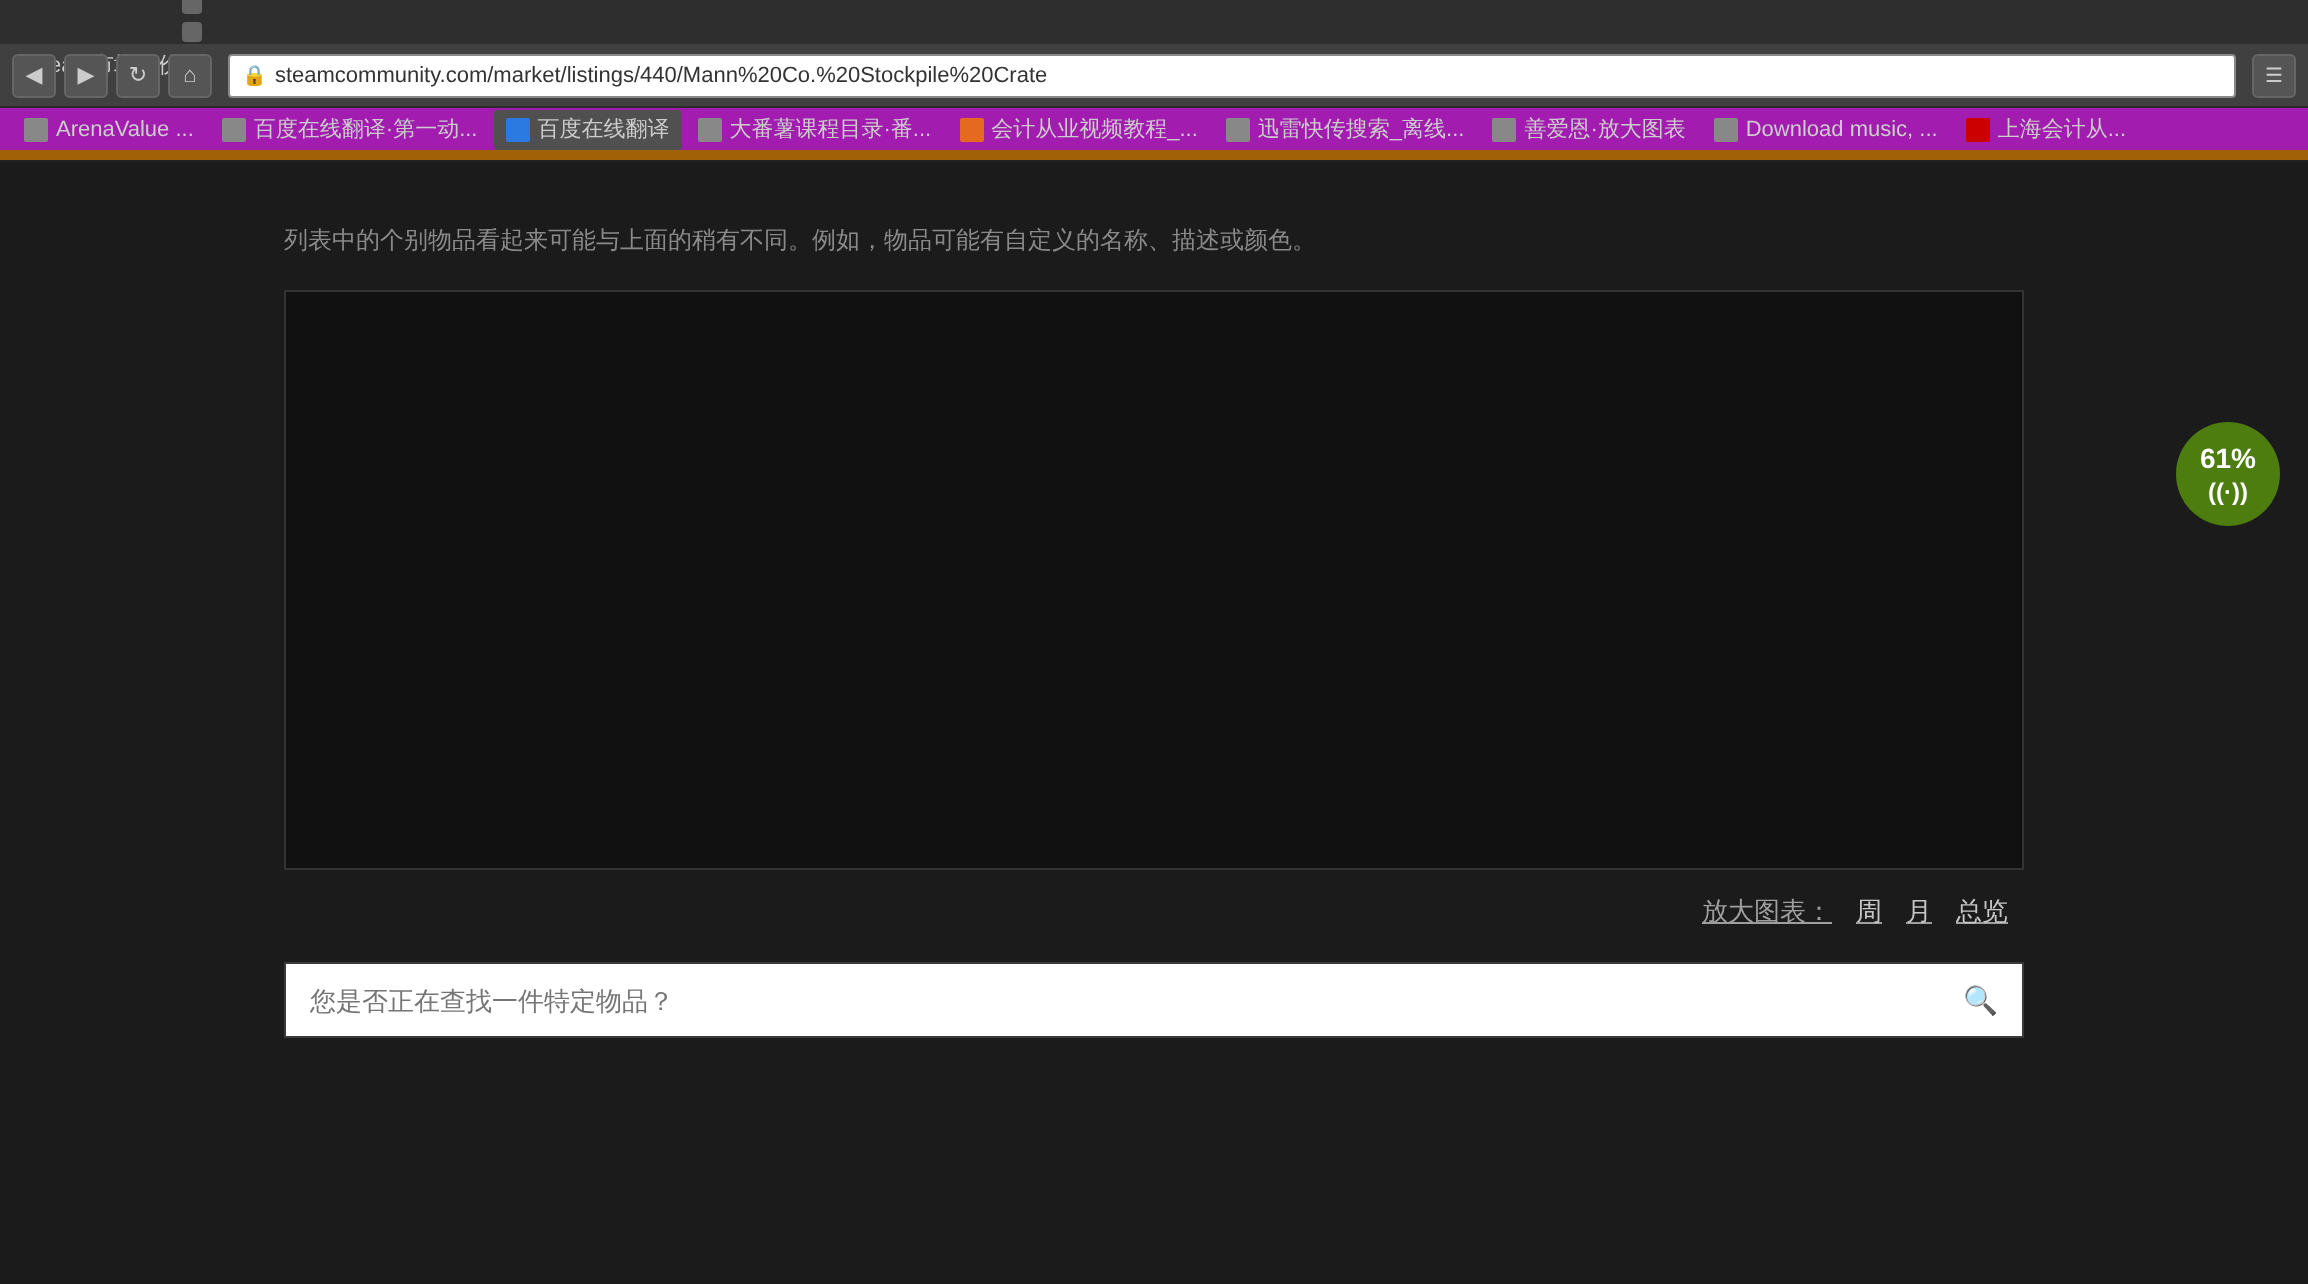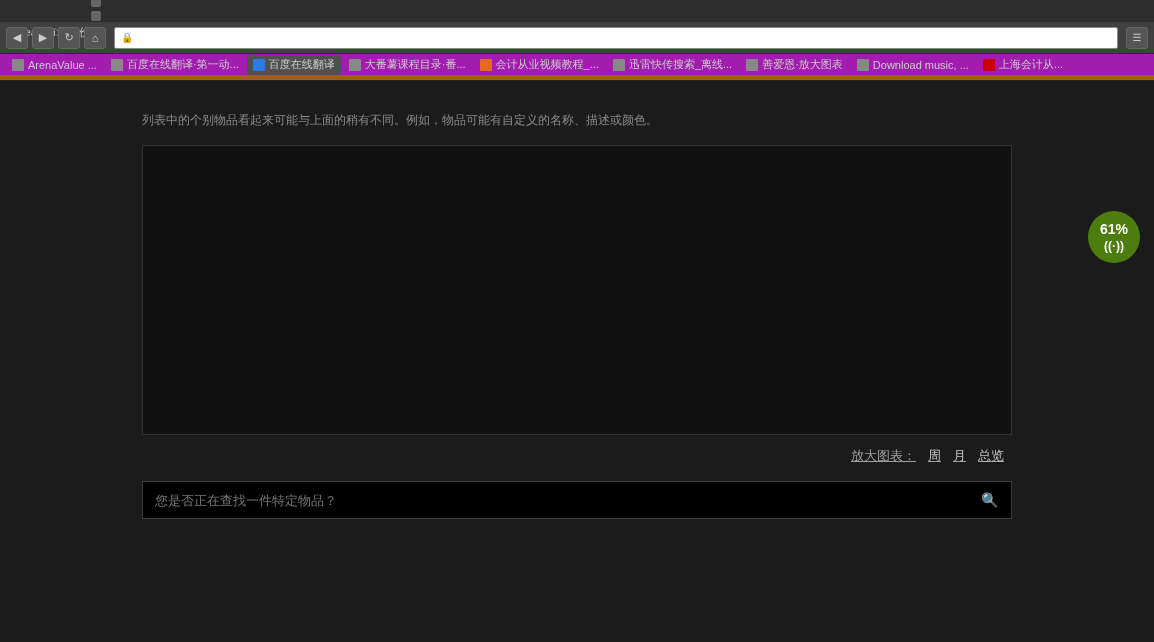--- a/index.html
+++ b/index.html
@@ -203,21 +203,21 @@
       color: #9e9e9e;
     }
 
     .chart-btn {
       color: #c6c6c6;
       cursor: pointer;
       font-size: 13px;
     }
 
     .search-section {
-      background: #000000;
+      background: #ffffff;
       border: 1px solid #3a3a3a;
       padding: 10px 12px;
       margin: 8px 0;
       display: flex;
       align-items: center;
     }
 
     .search-input {
       flex: 1;
       background: transparent;
@@ -272,20 +272,21 @@
   </div>
 
   <div class="nav-bar">
     <div class="nav-btn">◀</div>
     <div class="nav-btn">▶</div>
     <div class="nav-btn">↻</div>
     <div class="nav-btn">⌂</div>
 
     <div class="address-bar">
       <span class="address-bar-lock">🔒</span>
+      <span class="address-text">steamcommunity.com/market/listings/440/Mann%20Co.%20Stockpile%20Crate</span>
     </div>
 
     <div class="nav-right">
       <div class="nav-right-btn">☰</div>
     </div>
   </div>
 
   <div class="bookmarks-bar">
     <div class="bookmark-item">
       <div class="bookmark-favicon"></div>

